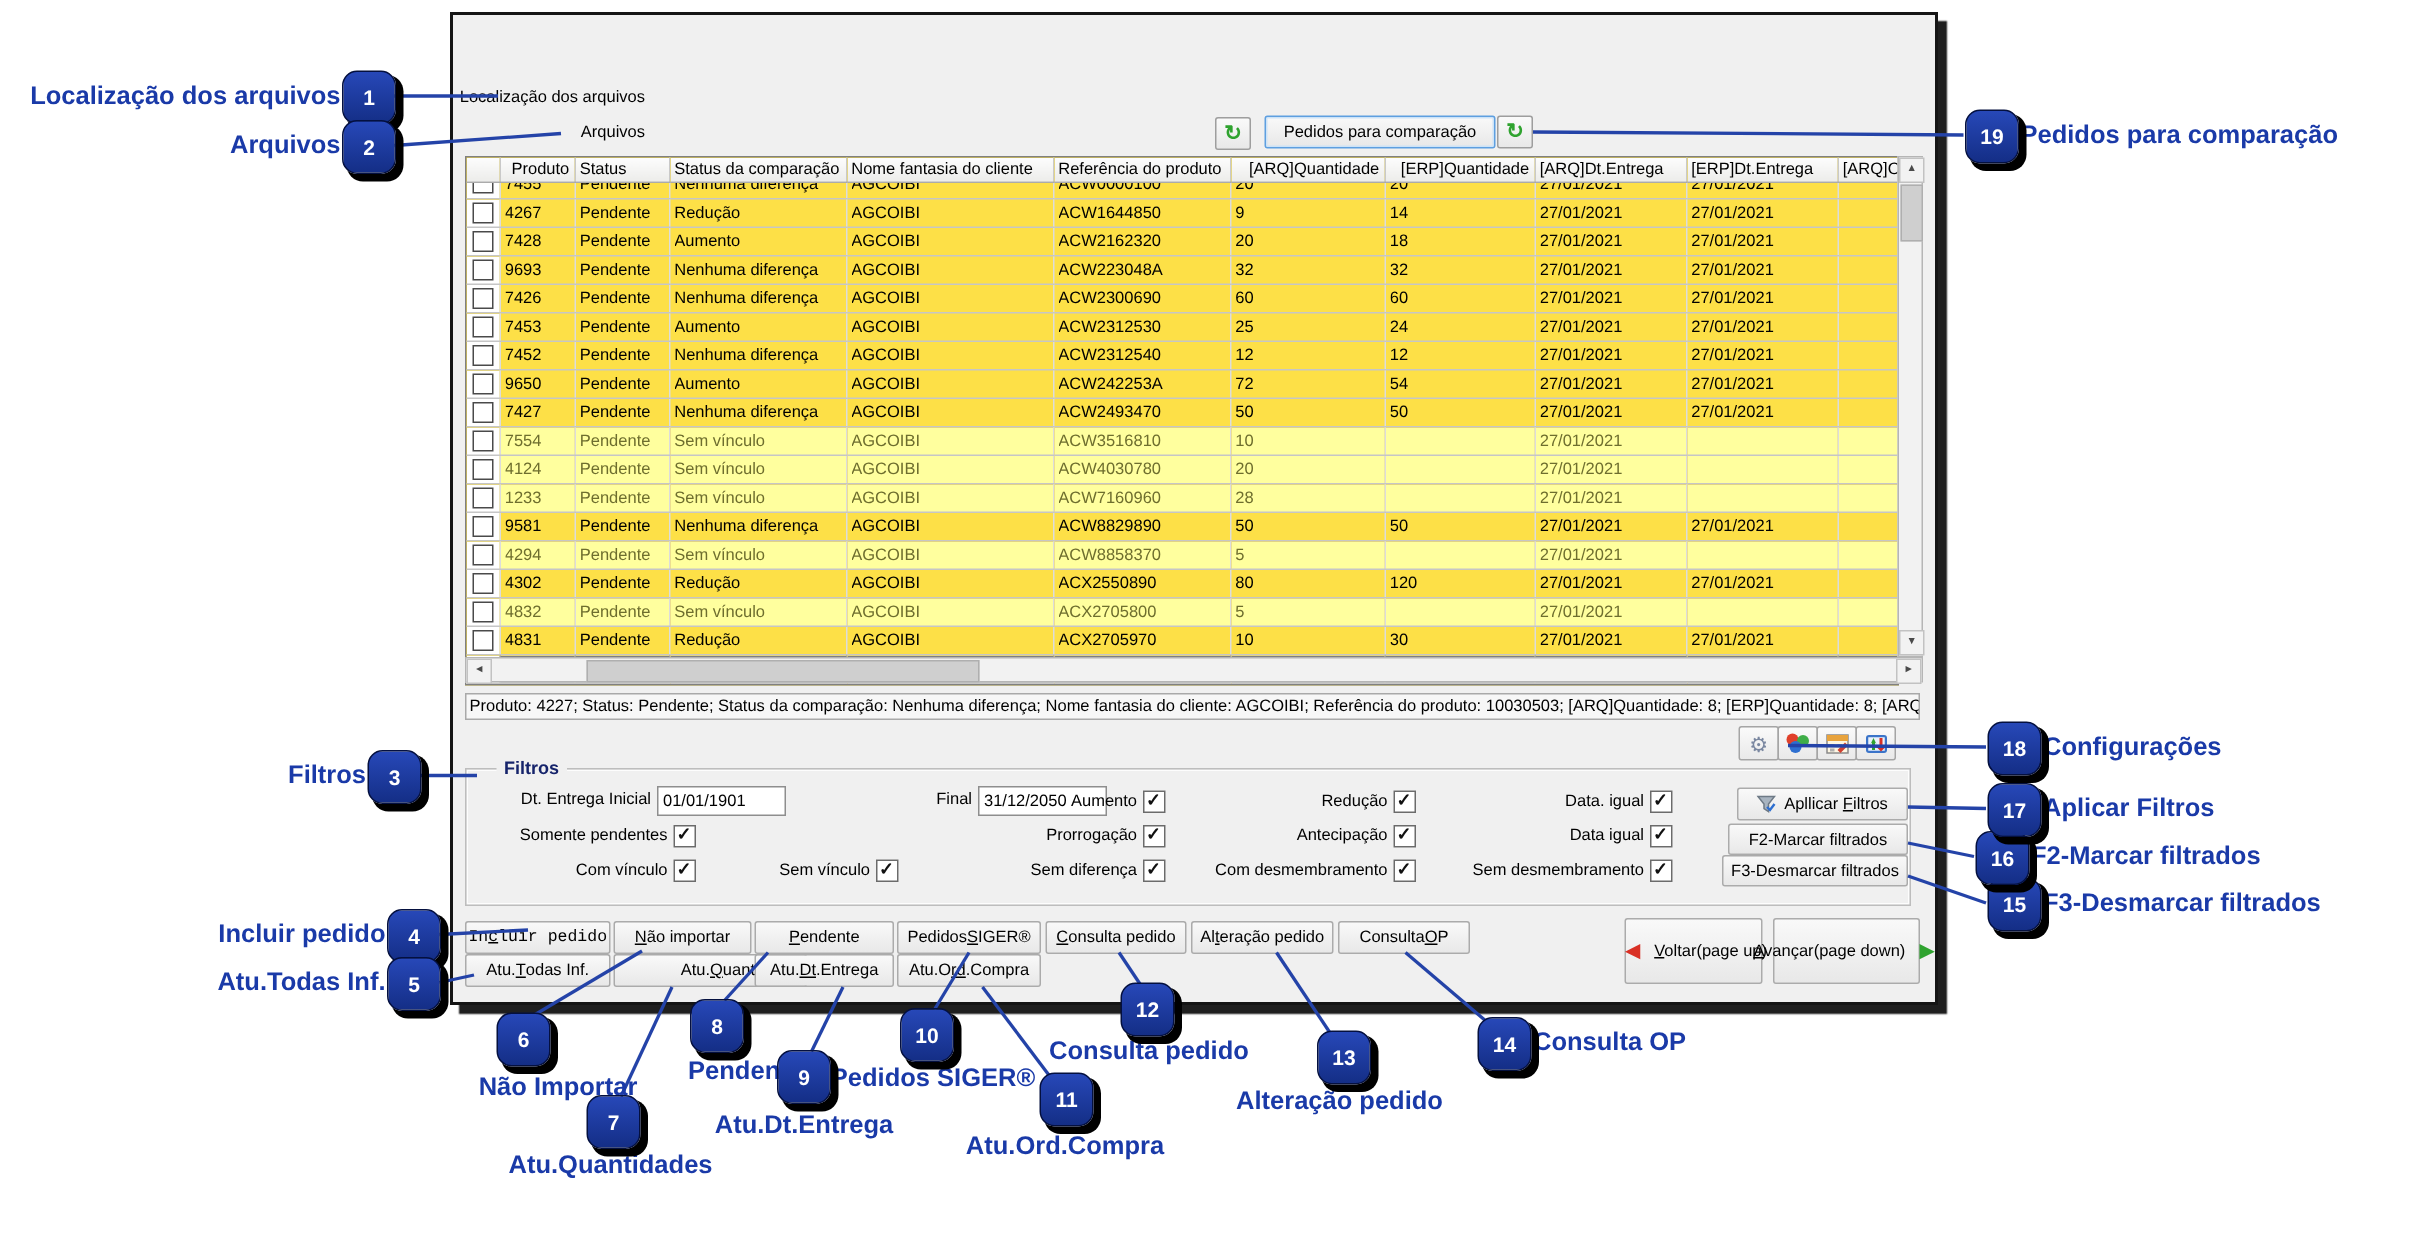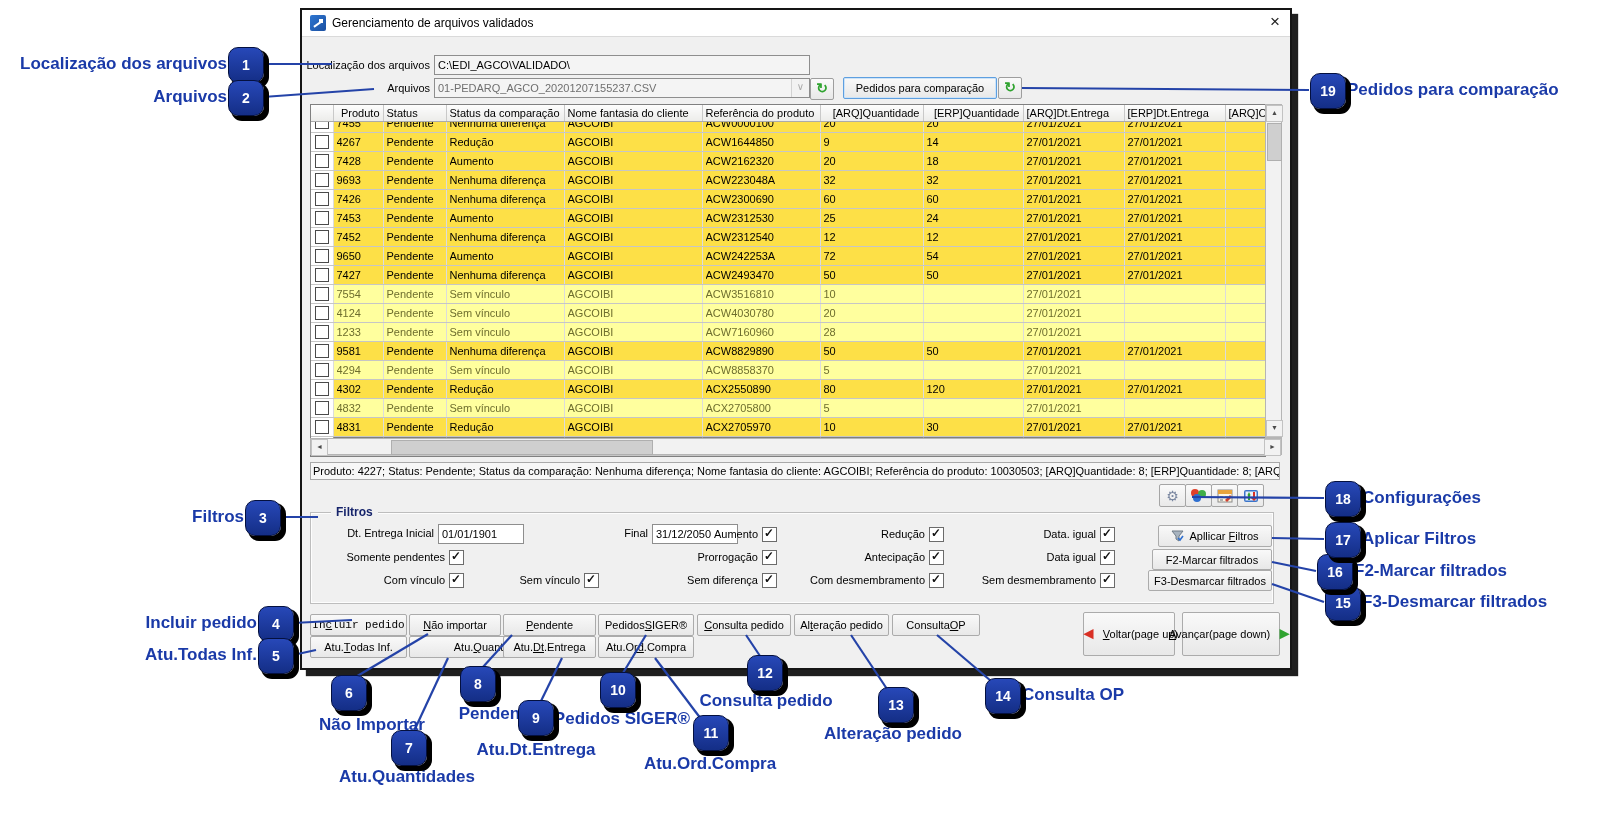--- a/index.html
+++ b/index.html
@@ -93,34 +93,24 @@
     <line x1="887" y1="689" x2="851" y2="635" stroke="#2443A8" stroke-width="2.2"></line>
     <line x1="991" y1="681" x2="937" y2="635" stroke="#2443A8" stroke-width="2.2"></line>
     <line x1="1324" y1="602" x2="1272" y2="584" stroke="#2443A8" stroke-width="2.2"></line>
     <line x1="1316" y1="571" x2="1272" y2="562" stroke="#2443A8" stroke-width="2.2"></line>
     <line x1="1324" y1="539" x2="1272" y2="538" stroke="#2443A8" stroke-width="2.2"></line>
     <line x1="1324" y1="498" x2="1192" y2="497" stroke="#2443A8" stroke-width="2.2"></line>
     <line x1="1309" y1="90" x2="1022" y2="88" stroke="#2443A8" stroke-width="2.2"></line>
   </svg>
 
 <div class="win">
-  <div class="titlebar">
-    <div class="appicon"></div>
-    <span class="title">Gerenciamento de arquivos validados</span>
-    <span class="closex">×</span>
-  </div>
 
   <div class="flabel" style="left:0;top:45px;width:128px;">Localização dos arquivos</div>
-  <div class="tfield" style="left:132px;top:45px;width:368px;">C:\EDI_AGCO\VALIDADO\</div>
 
   <div class="flabel" style="left:48px;top:68px;width:80px;">Arquivos</div>
-  <div class="tfield combo" style="left:132px;top:68px;width:368px;">
-    <span>01-PEDARQ_AGCO_20201207155237.CSV</span>
-    <span class="drop">∨</span>
-  </div>
   <div class="minibtn" style="left:508px;top:68px;"><span class="refresh">↻</span></div>
   <div class="btn focusbtn" style="left:541px;top:67px;width:152px;height:20px;">Pedidos para comparação</div>
   <div class="minibtn" style="left:696px;top:67px;"><span class="refresh">↻</span></div>
 
   <div class="grid">
     <table id="grid-table">
         <colgroup id="grid-cols">
           <col style="width: 22px;">
           <col style="width: 50px;">
           <col style="width: 63px;">

